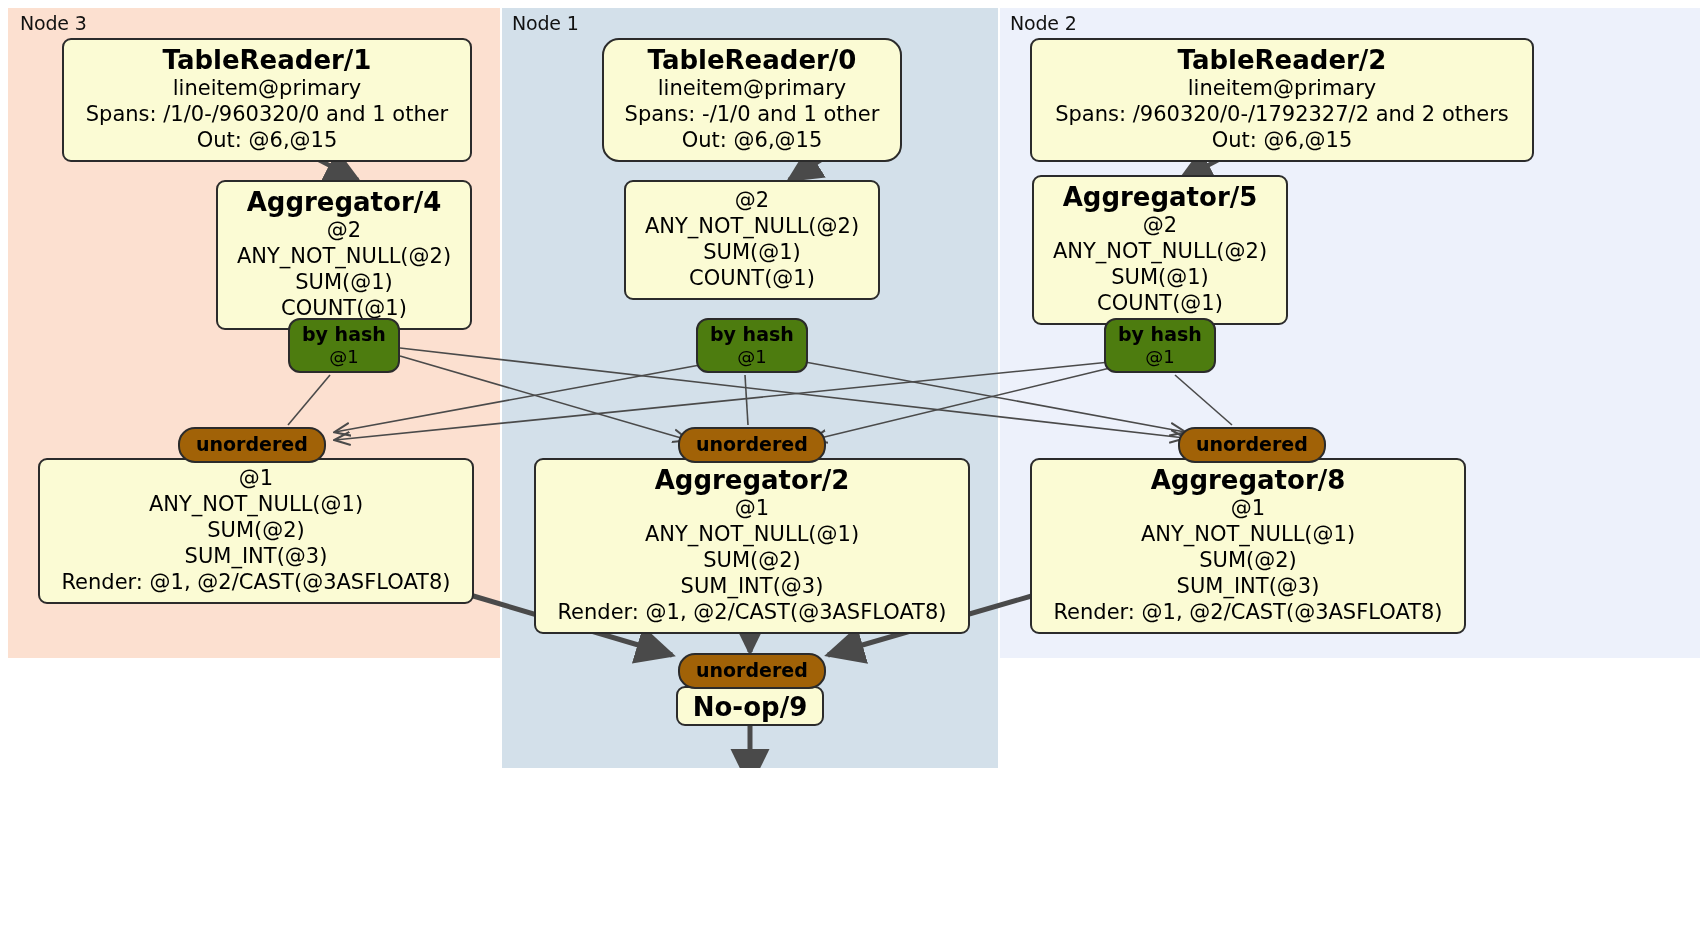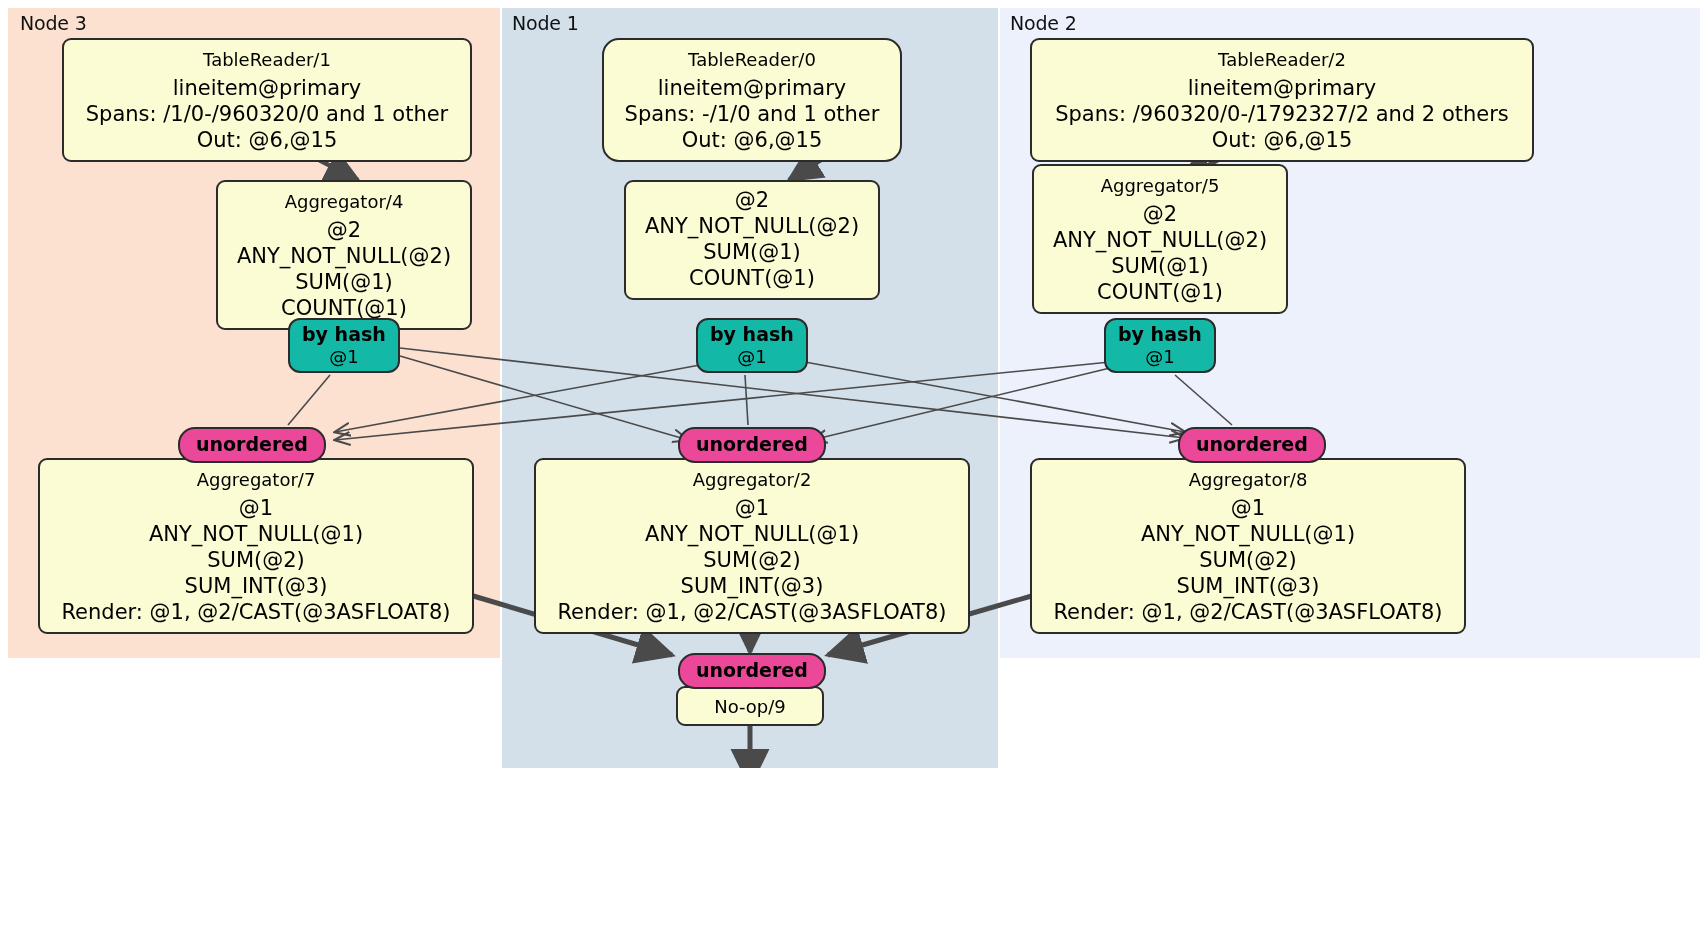--- a/index.html
+++ b/index.html
@@ -35,22 +35,22 @@
     box-sizing: border-box;
     background: #fbfbd4;
     border: 2px solid #2b2b2b;
     border-radius: 9px;
     text-align: center;
     padding: 5px 10px 7px 10px;
     color: #000000;
     z-index: 6;
   }
   .proc .title {
-    font-weight: normal;
-    font-size: 18px;
+    font-weight: bold;
+    font-size: 26px;
     line-height: 30px;
     white-space: nowrap;
   }
   .proc .line {
     font-size: 21px;
     line-height: 26px;
     white-space: nowrap;
   }
   .proc.compact {
     padding: 4px 14px 2px 14px;
@@ -69,26 +69,26 @@
     font-size: 19px;
     line-height: 23px;
     white-space: nowrap;
   }
   .badge .b-sub {
     font-size: 18px;
     line-height: 21px;
     white-space: nowrap;
   }
   .badge.hash {
-    background: #14b8a6;
+    background: #4d7c0f;
     border-radius: 12px;
     padding: 3px 12px 4px 12px;
   }
   .badge.unordered {
-    background: #ec4899;
+    background: #a16207;
     border-radius: 17px;
     padding: 4px 16px 5px 16px;
   }
   
   #edges {
     position: absolute;
     left: 0;
     top: 0;
     width: 1708px;
     height: 940px;
@@ -171,21 +171,21 @@
     <div class="line">COUNT(@1)</div>
   </div>
 
   <div class="proc" style="left:624px; top:180px; width:256px;">
     <div class="line">@2</div>
     <div class="line">ANY_NOT_NULL(@2)</div>
     <div class="line">SUM(@1)</div>
     <div class="line">COUNT(@1)</div>
   </div>
 
-  <div class="proc" style="left:1032px; top:164px; width:256px;">
+  <div class="proc" style="left:1032px; top:175px; width:256px;">
     <div class="title">Aggregator/5</div>
     <div class="line">@2</div>
     <div class="line">ANY_NOT_NULL(@2)</div>
     <div class="line">SUM(@1)</div>
     <div class="line">COUNT(@1)</div>
   </div>
 
   <div class="badge hash" style="left:288px; top:318px;">
     <div class="b-title">by hash</div>
     <div class="b-sub">@1</div>
@@ -203,21 +203,20 @@
     <div class="b-title">unordered</div>
   </div>
   <div class="badge unordered" style="left:678px; top:427px;">
     <div class="b-title">unordered</div>
   </div>
   <div class="badge unordered" style="left:1178px; top:427px;">
     <div class="b-title">unordered</div>
   </div>
 
   <div class="proc" style="left:38px; top:458px; width:436px;">
-    <div class="title">Aggregator/7</div>
     <div class="line">@1</div>
     <div class="line">ANY_NOT_NULL(@1)</div>
     <div class="line">SUM(@2)</div>
     <div class="line">SUM_INT(@3)</div>
     <div class="line">Render: @1, @2/CAST(@3ASFLOAT8)</div>
   </div>
 
   <div class="proc" style="left:534px; top:458px; width:436px;">
     <div class="title">Aggregator/2</div>
     <div class="line">@1</div>

